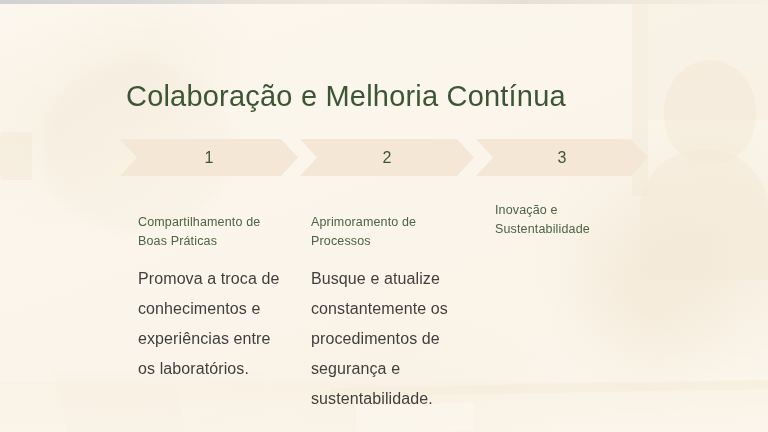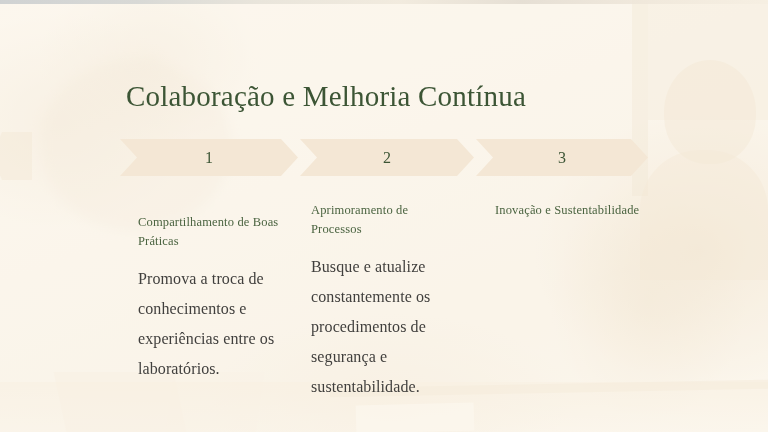--- a/index.html
+++ b/index.html
@@ -13,21 +13,20 @@
     font-family: "Liberation Sans", sans-serif;
     background: #faf4e9;
   }
 
   .slide {
     position: relative;
     width: 768px;
     height: 432px;
     background: #5eead4;
     overflow: hidden;
-    font-family: Liberation Serif, serif;
   }
 
   
   .bg-layer {
     position: absolute;
     inset: 0;
     overflow: hidden;
   }
   .bg-top-band {
     position: absolute;
@@ -165,21 +164,21 @@
     left: 138px;
     top: 201px;
     width: 530px;
   }
   .column {
     position: absolute;
     top: 0;
     width: 148px;
   }
   .column-1 { left: 0px; margin-top: 12px; }
-  .column-2 { left: 173px; }
+  .column-2 { left: 173px; margin-top: 12px; }
   .column-3 { left: 357px; }
 
   .col-heading {
     font-size: 12.5px;
     line-height: 1.55;
     color: #4b6441;
     margin: 0 0 12px 0;
     font-weight: 400;
     letter-spacing: .15px;
   }

